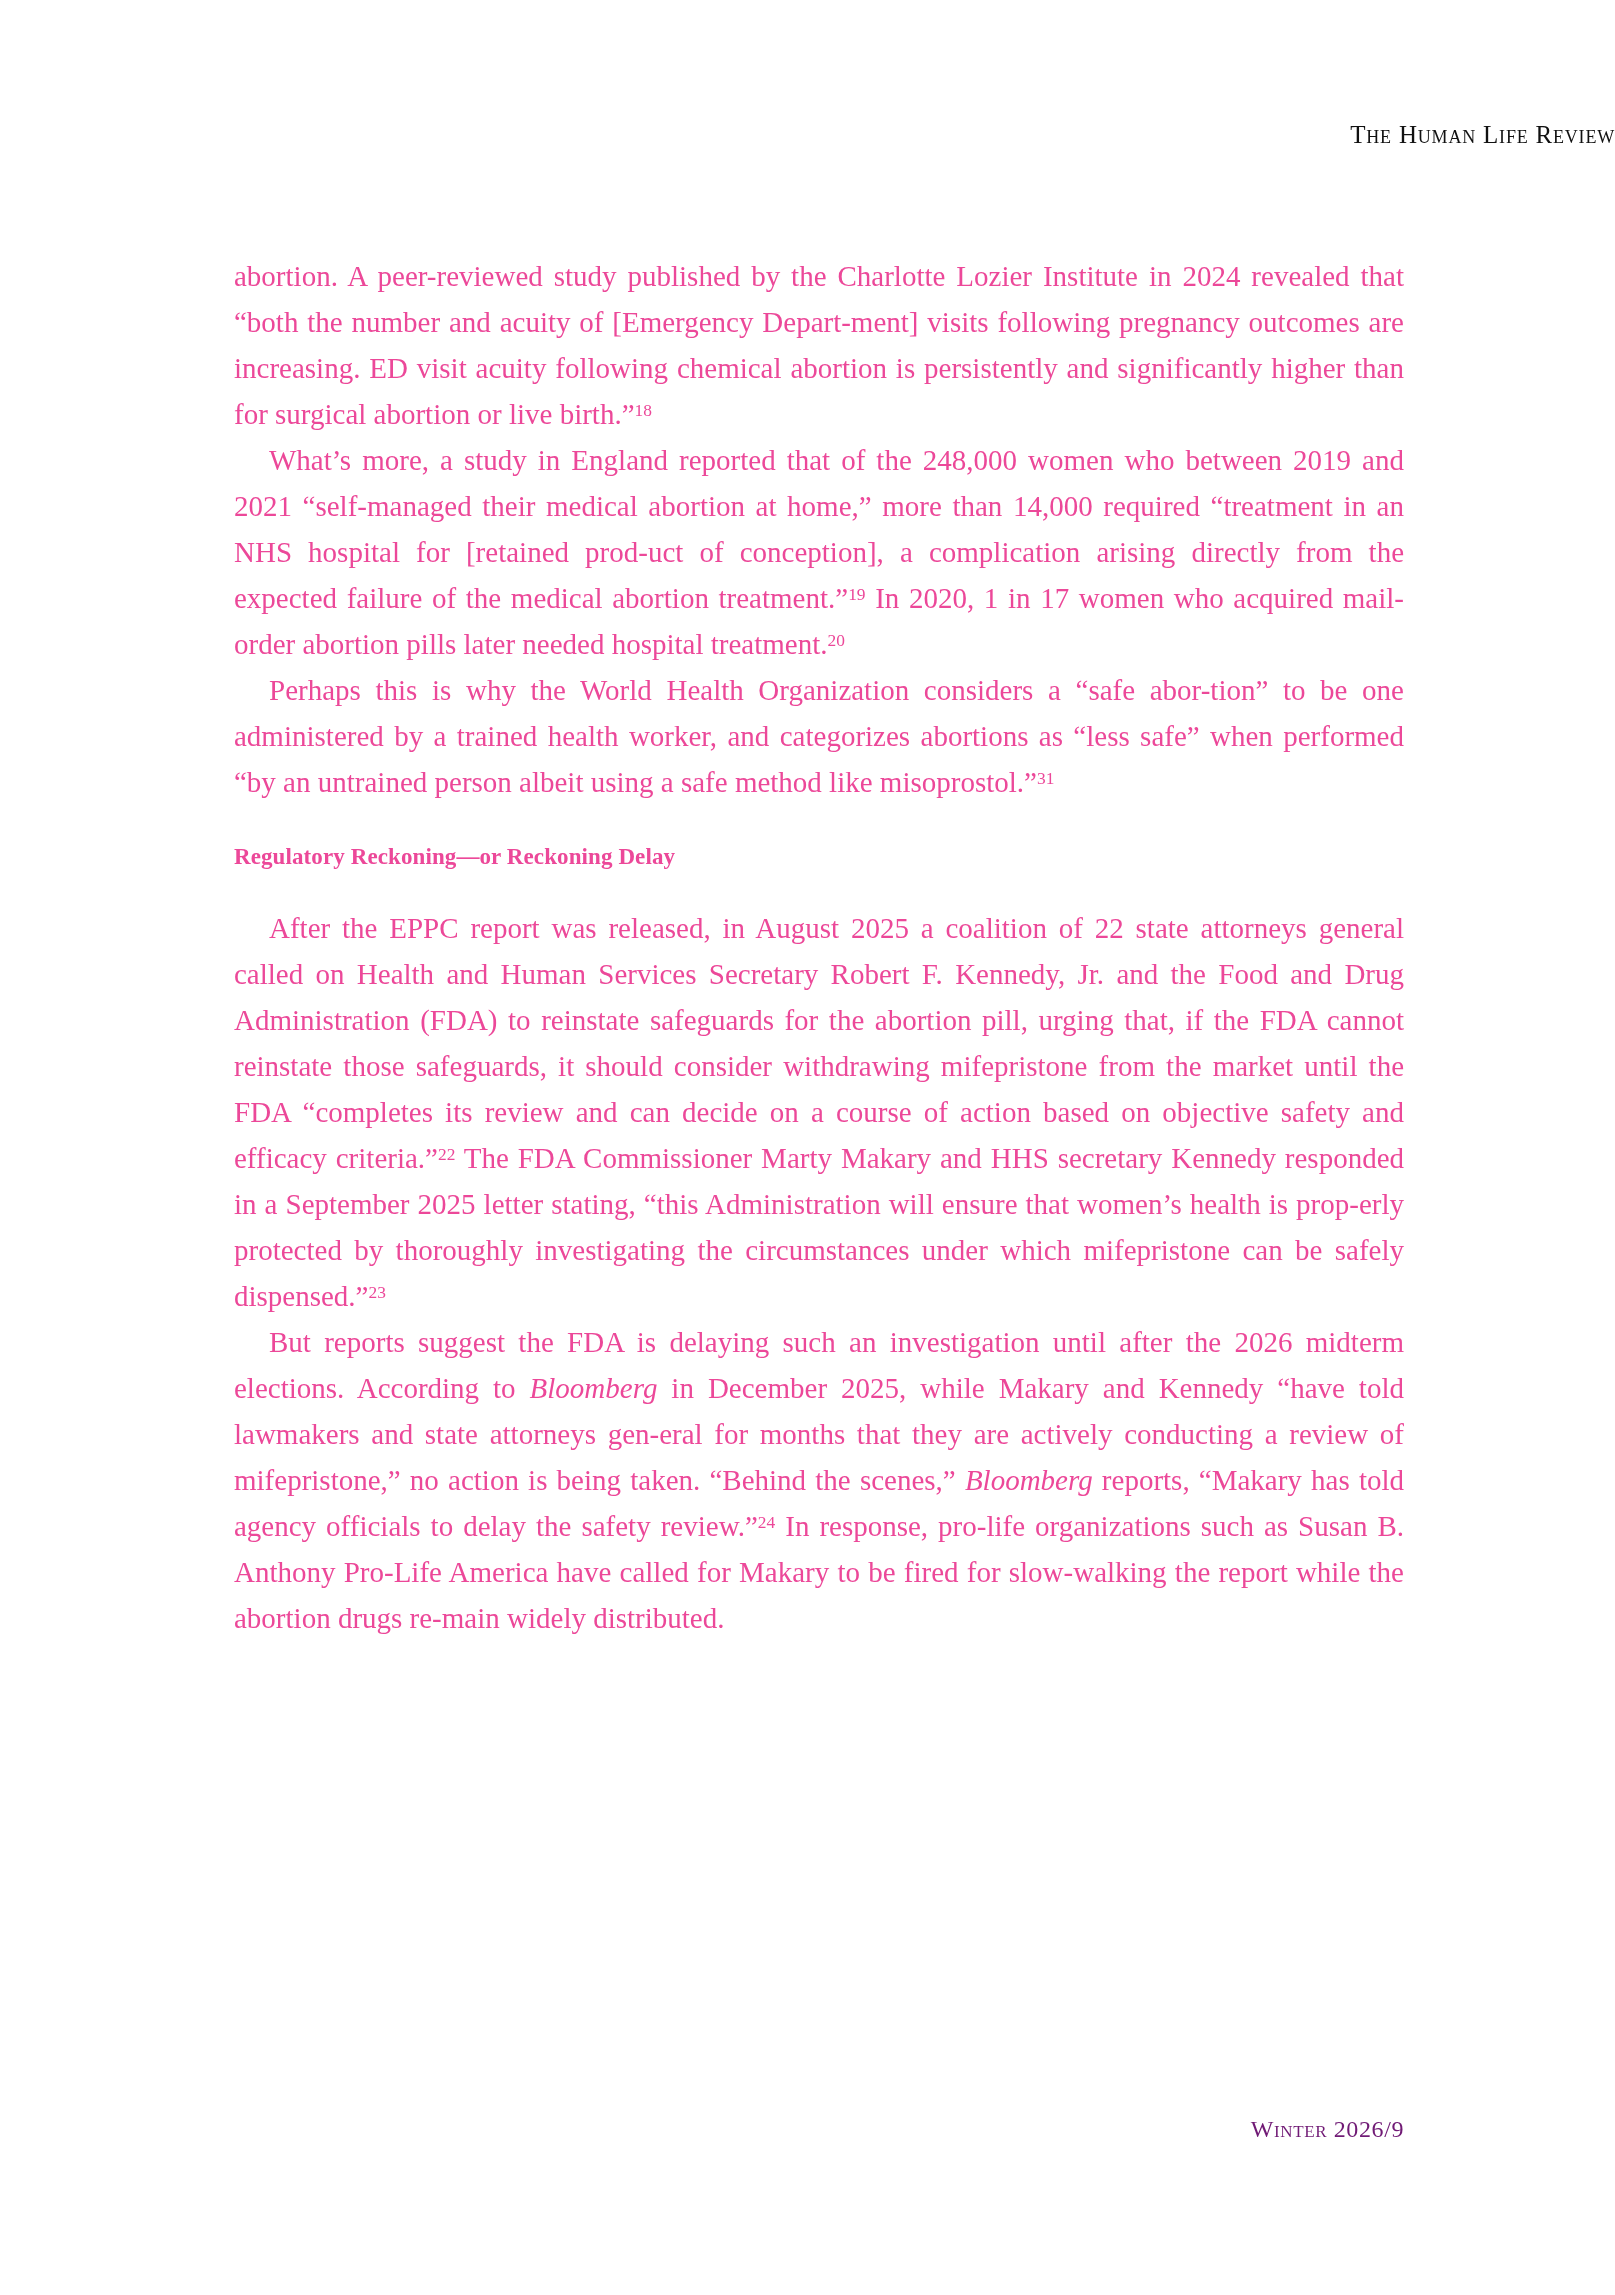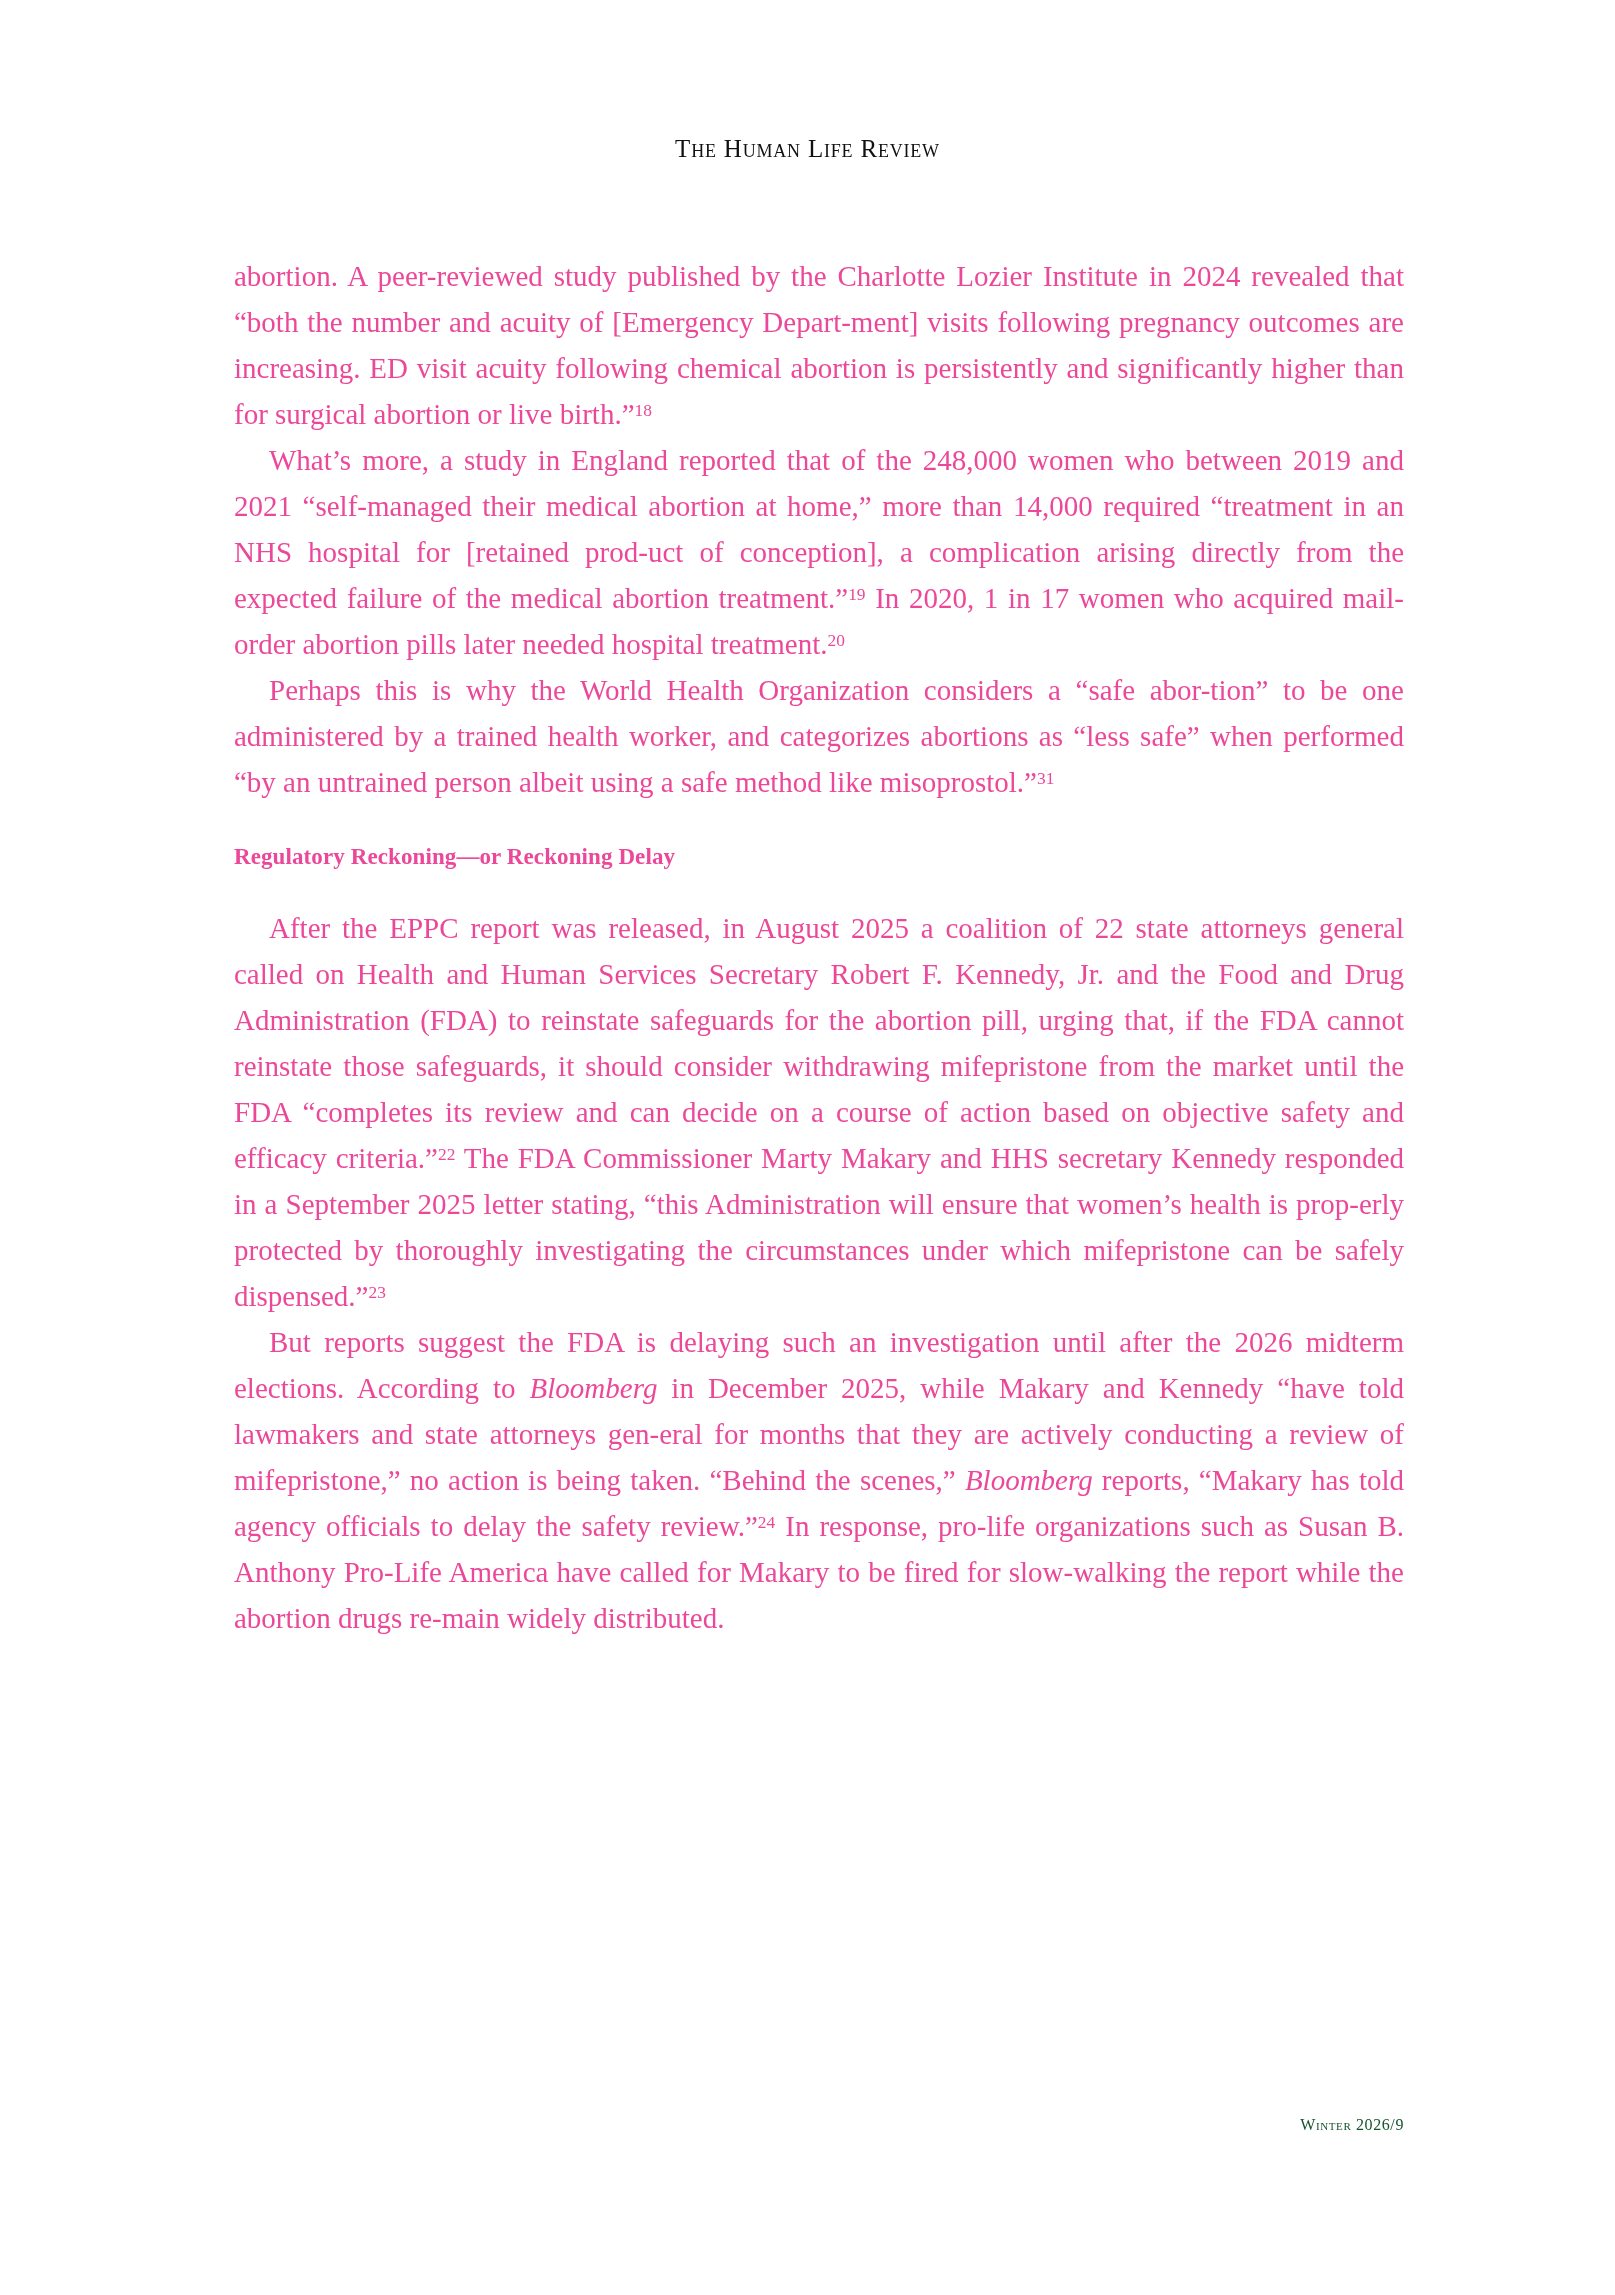--- a/index.html
+++ b/index.html
@@ -14,24 +14,24 @@
     background: #ffffff;
     margin: 0 auto;
     overflow: hidden;
     font-family: "Liberation Serif", "DejaVu Serif", serif;
     color: #000000;
   }
 
   
   .running-head {
     position: absolute;
-    top: 135px;
+    top: 121px;
     left: 0;
     width: 1615px;
-    text-align: center;
+    text-align: right;
     font-family: "Liberation Serif", "DejaVu Serif", serif;
     font-size: 25px;
     font-variant: small-caps;
     letter-spacing: 0.8px;
     color: #111111;
   }
 
   
   .textblock {
     position: absolute;
@@ -78,24 +78,24 @@
 
   em { font-style: italic; }
 
   
   .folio {
     position: absolute;
     left: 0;
     top: 2116px;
     width: 1404px;
     text-align: right;
-    font-size: 16px;
+    font-size: 24px;
     font-variant: small-caps;
     letter-spacing: 0.6px;
-    color: #14532d;
+    color: #701a75;
   }
 </style>
 </head>
 <body>
 
 <div class="page">
 
   <div class="running-head">The Human Life Review</div>
 
   <div class="textblock">

